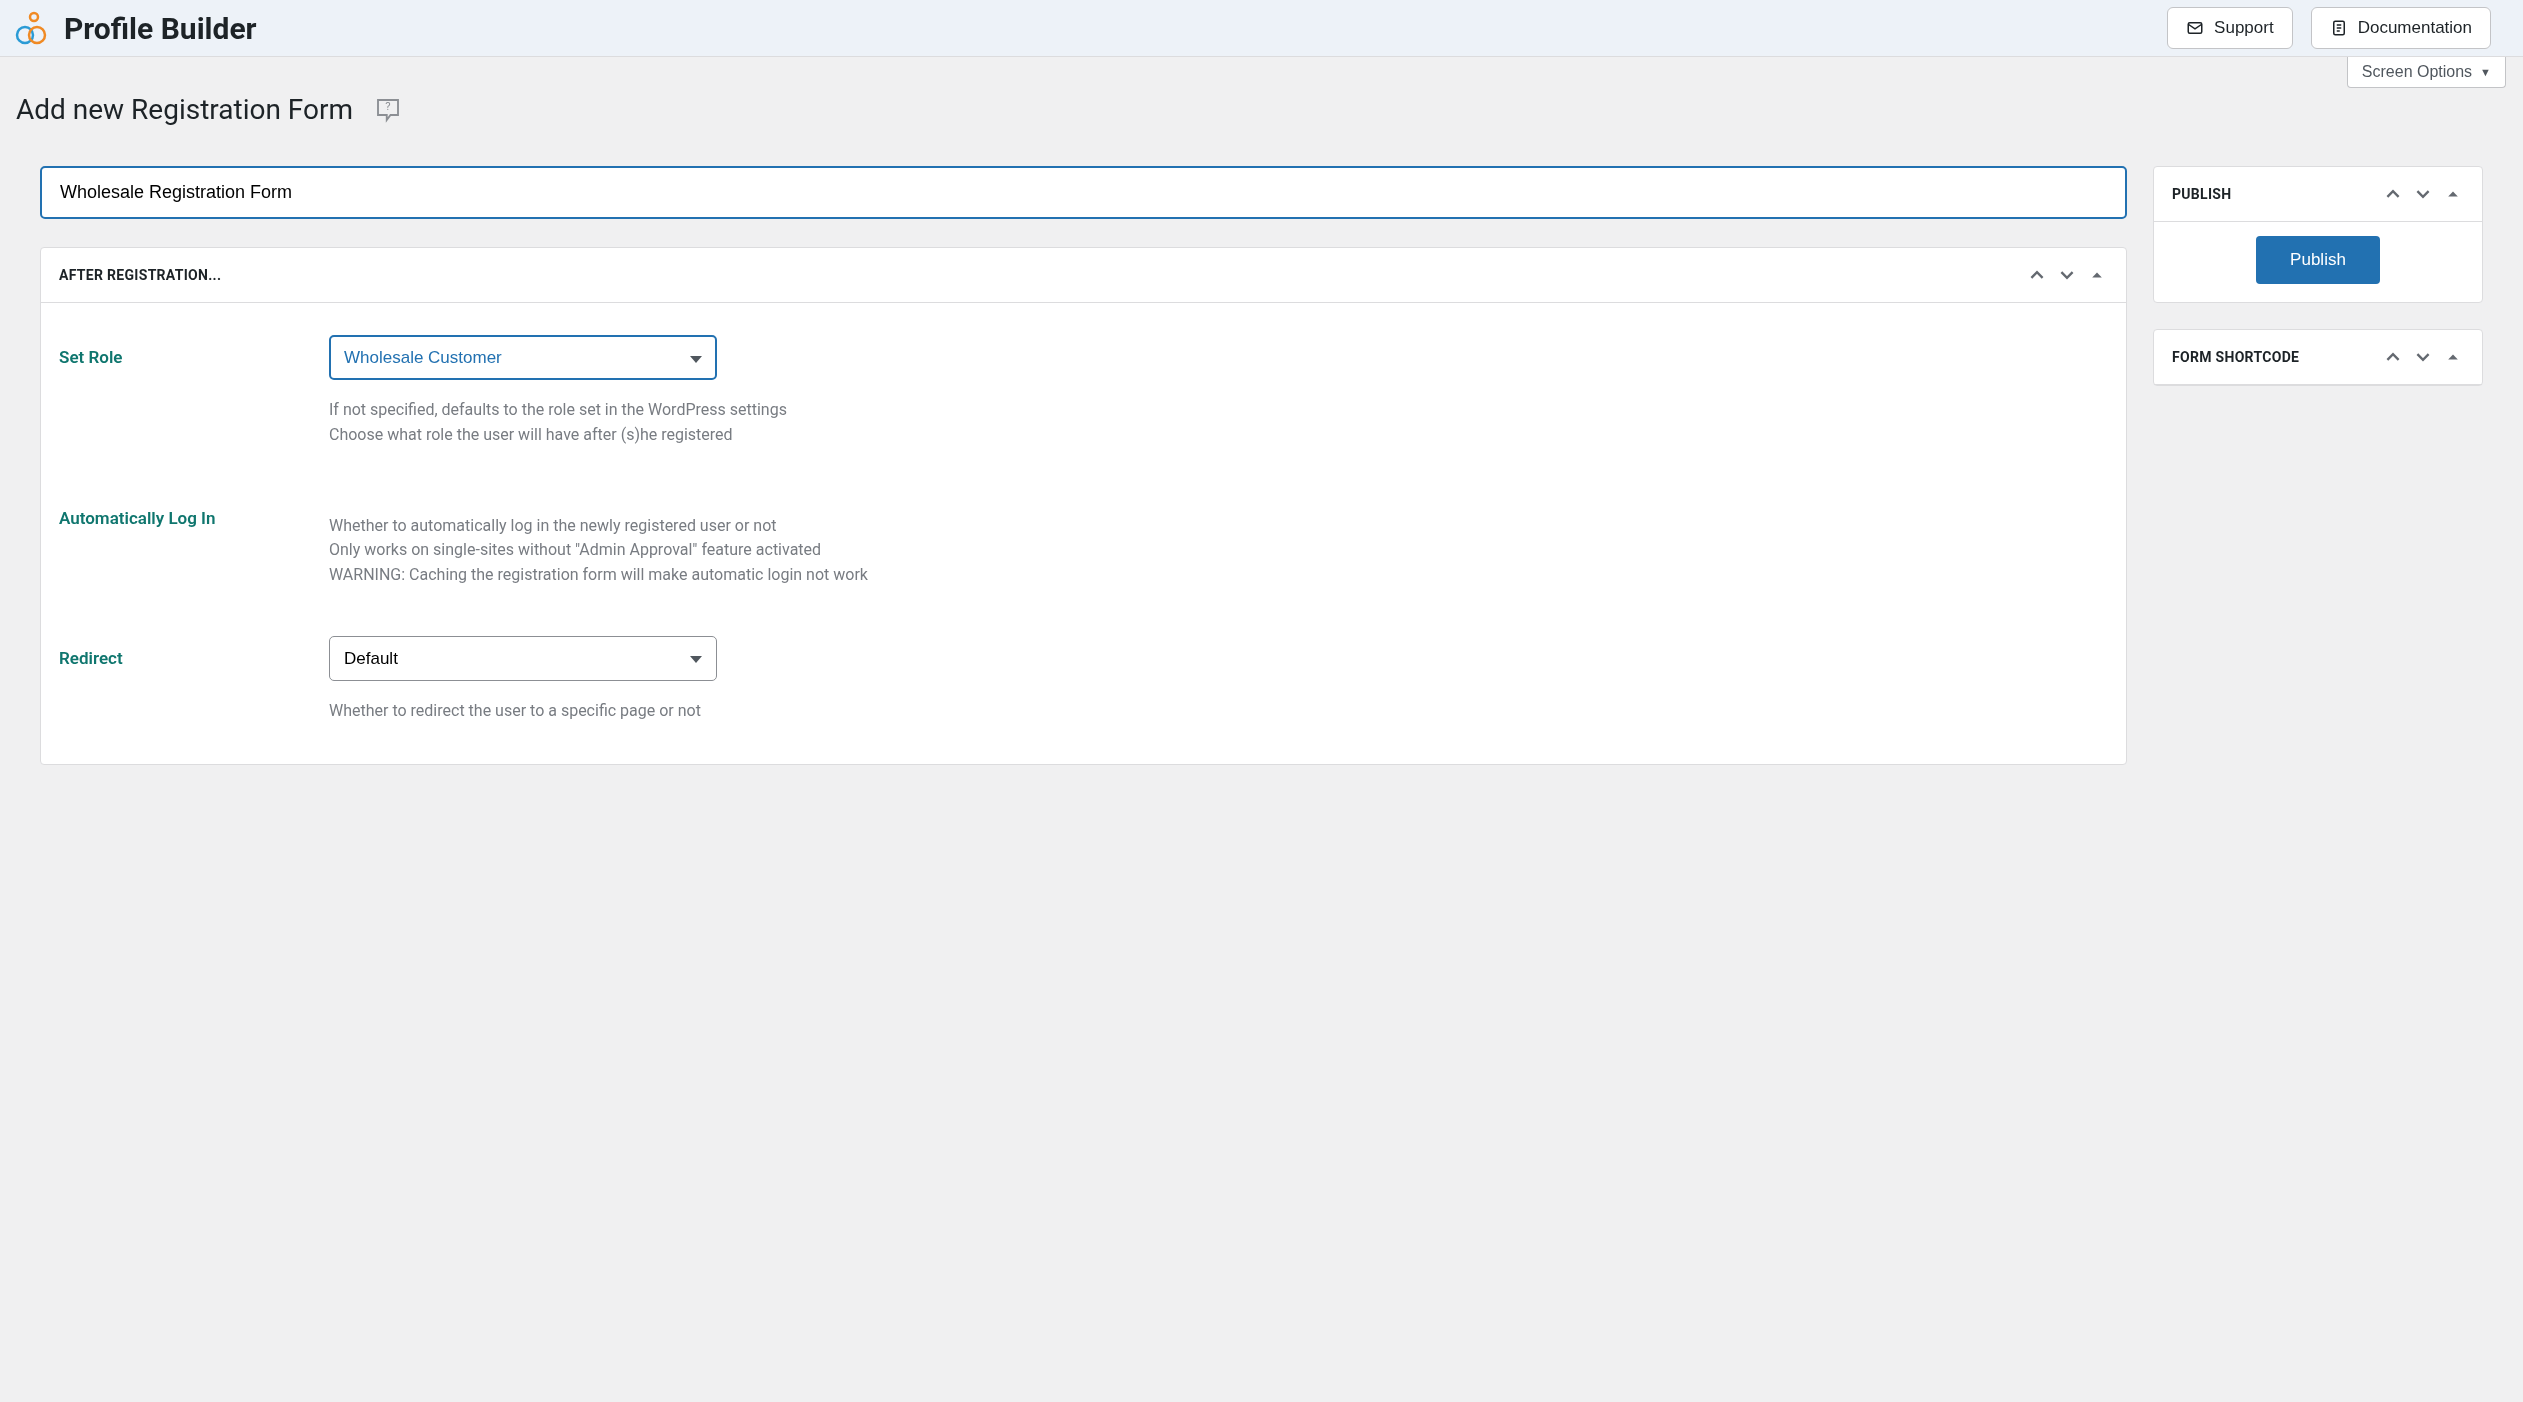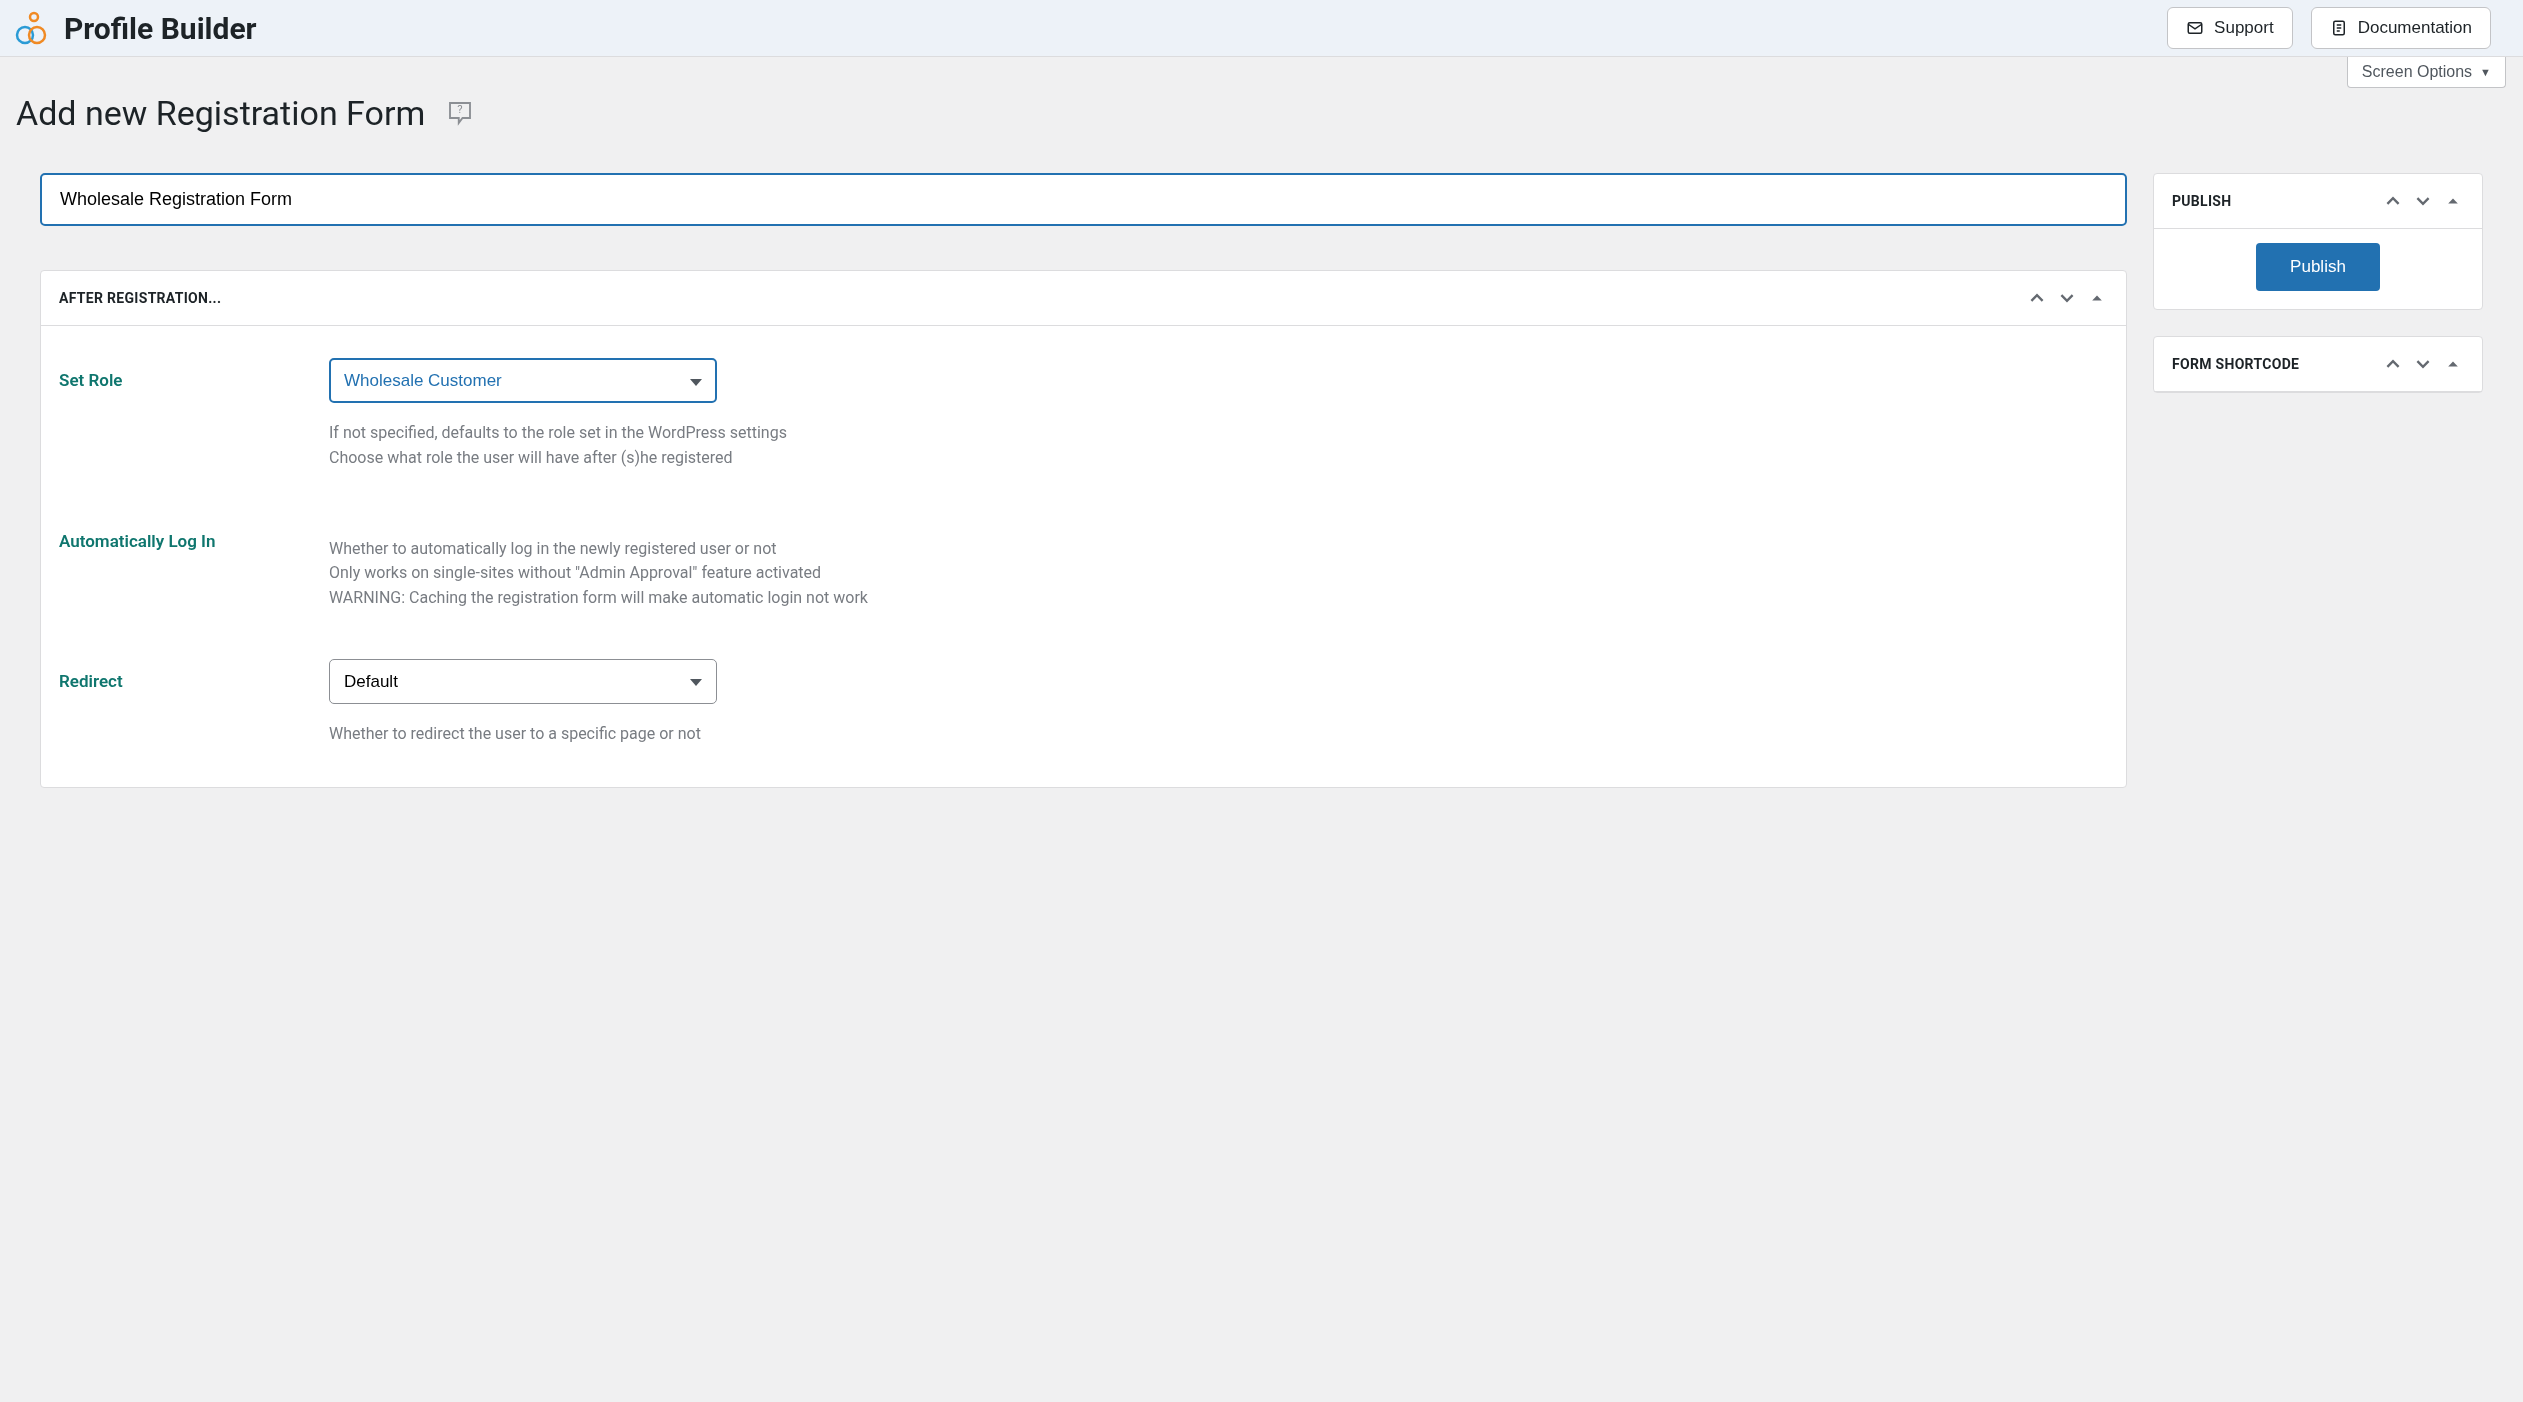--- a/index.html
+++ b/index.html
@@ -11,30 +11,30 @@
 .app-title { font-size: 30px; font-weight: 700; color: #1d2327; }
 .topbar-right { display: flex; gap: 18px; }
 .top-btn { display: flex; align-items: center; gap: 10px; padding: 10px 18px; background: #fff; border: 1px solid #c3c4c7; border-radius: 6px; font-size: 17px; color: #1d2327; cursor: pointer; }
 .top-btn svg { width: 18px; height: 18px; }
 
 .screen-options-wrap { display: flex; justify-content: flex-end; padding: 0 17px 0 12px; }
 .screen-options { background: #fff; border: 1px solid #c3c4c7; border-top: none; border-radius: 0 0 4px 4px; padding: 6px 14px; font-size: 16px; color: #50575e; cursor: pointer; display: flex; align-items: center; gap: 8px; }
 .screen-options .caret { font-size: 11px; }
 
 .page-heading { display: flex; align-items: center; gap: 20px; padding: 5px 0 40px 16px; }
-.page-heading h1 { font-size: 34px; font-weight: 400; color: #1d2327; }
+.page-heading h1 { font-size: 28px; font-weight: 400; color: #1d2327; }
 .help-icon { width: 30px; height: 30px; color: #8c8f94; }
 
 .content-wrap { display: flex; gap: 26px; padding: 0 40px 40px 40px; }
 .main-col { flex: 1; }
 .side-col { width: 330px; }
 
 .title-input { width: 100%; padding: 14px 18px; font-size: 18px; border: 2px solid #2271b1; border-radius: 5px; background: #fff; outline: none; }
 
-.panel { background: #fff; border: 1px solid #dcdcde; border-radius: 4px; margin-top: 44px; }
+.panel { background: #fff; border: 1px solid #dcdcde; border-radius: 4px; margin-top: 28px; }
 .panel-header { display: flex; align-items: center; justify-content: space-between; padding: 16px 18px; border-bottom: 1px solid #dcdcde; }
 .panel-title { font-size: 14px; font-weight: 700; letter-spacing: 0.3px; color: #1d2327; }
 .panel-controls { display: flex; gap: 8px; align-items: center; }
 .panel-controls .ctrl { width: 22px; height: 22px; display: flex; align-items: center; justify-content: center; cursor: pointer; color: #646970; }
 .panel-body { padding: 32px 18px; }
 
 .field-row { display: flex; align-items: flex-start; margin-bottom: 48px; }
 .field-row:last-child { margin-bottom: 8px; }
 .field-label { width: 270px; font-size: 17px; font-weight: 600; color: #0f766e; padding-top: 12px; }
 .field-control { flex: 1; }

